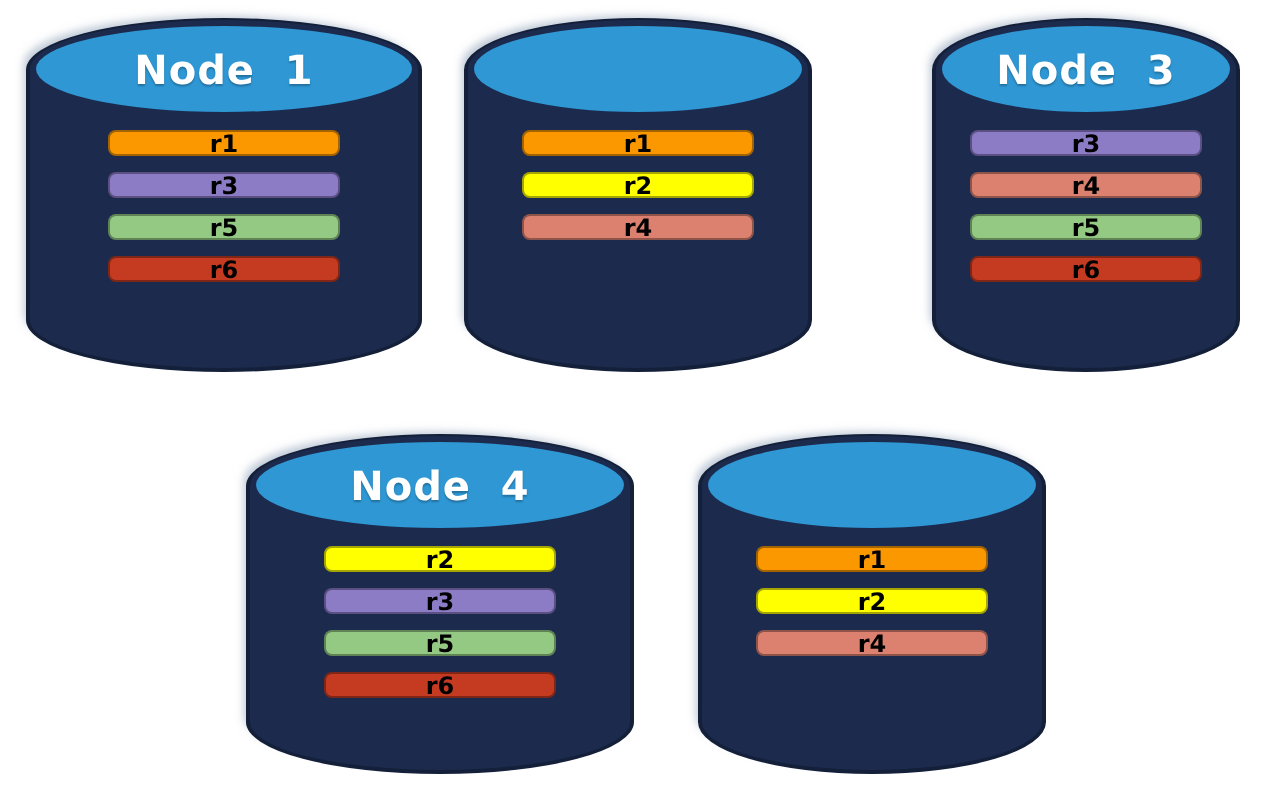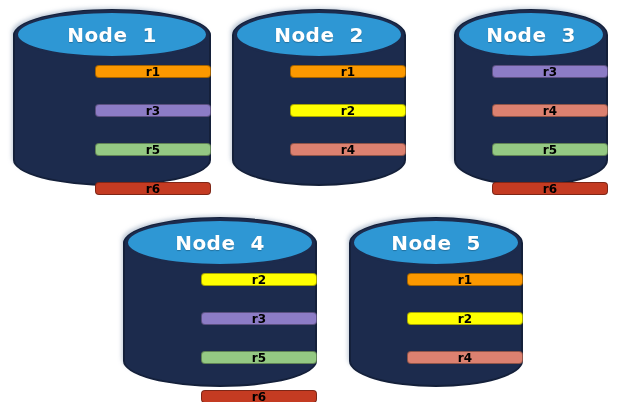--- a/index.html
+++ b/index.html
@@ -29,34 +29,34 @@
   .cyl-title {
     position: absolute; top: 6px; left: 0; right: 0; height: 40px;
     display: flex; align-items: center; justify-content: center;
     color: var(--title-text, #fff);
     font-size: 20px; font-weight: bold;
     white-space: pre; letter-spacing: 0.5px;
     text-shadow: 0 1px 1px rgba(0,0,0,0.25);
   }
   .bars {
     position: absolute; top: 56px; left: 0; right: 0;
-    display: flex; flex-direction: column; align-items: flex-end; gap: 26px;
+    display: flex; flex-direction: column; align-items: center; gap: 8px;
   }
   .bar {
     width: 116px; height: 13px;
     box-sizing: border-box;
     border: 1px solid rgba(0,0,0,0.35);
     border-radius: 4px;
     display: flex; align-items: center; justify-content: center;
     font-size: 12px; font-weight: bold; line-height: 1;
     color: var(--bar-text, #000);
   }
   #node1 { left: 13px;  top: 9px;   width: 198px; height: 177px; }
   #node2 { left: 232px; top: 9px;   width: 174px; height: 177px; }
-  #node3 { left: 454px; top: 9px;   width: 154px; height: 177px; }
+  #node3 { left: 466px; top: 9px;   width: 154px; height: 177px; }
   #node4 { left: 123px; top: 217px; width: 194px; height: 170px; }
   #node5 { left: 349px; top: 217px; width: 174px; height: 170px; }
 </style>
 </head>
 <body style="--cylinder-body: #1C2B4D; --cylinder-outline: #14203A; --cylinder-top: #2E97D4; --title-text: #FFFFFF; --bar-text: #000000;">
 
 <div id="node1" class="cylinder">
   <div class="cyl-body"></div>
   <div class="cyl-top"></div>
   <div class="cyl-title">Node  1</div>
@@ -64,21 +64,20 @@
     <div class="bar" style="background: rgb(251, 152, 0);">r1</div>
     <div class="bar" style="background: rgb(140, 124, 198);">r3</div>
     <div class="bar" style="background: rgb(148, 201, 131);">r5</div>
     <div class="bar" style="background: rgb(196, 59, 34);">r6</div>
   </div>
 </div>
 
 <div id="node2" class="cylinder">
   <div class="cyl-body"></div>
   <div class="cyl-top"></div>
-  <div class="cyl-title">Node  2</div>
   <div class="bars">
     <div class="bar" style="background: rgb(251, 152, 0);">r1</div>
     <div class="bar" style="background: rgb(255, 255, 0);">r2</div>
     <div class="bar" style="background: rgb(220, 129, 112);">r4</div>
   </div>
 </div>
 
 <div id="node3" class="cylinder">
   <div class="cyl-body"></div>
   <div class="cyl-top"></div>
@@ -99,19 +98,18 @@
     <div class="bar" style="background: rgb(255, 255, 0);">r2</div>
     <div class="bar" style="background: rgb(140, 124, 198);">r3</div>
     <div class="bar" style="background: rgb(148, 201, 131);">r5</div>
     <div class="bar" style="background: rgb(196, 59, 34);">r6</div>
   </div>
 </div>
 
 <div id="node5" class="cylinder">
   <div class="cyl-body"></div>
   <div class="cyl-top"></div>
-  <div class="cyl-title">Node  5</div>
   <div class="bars">
     <div class="bar" style="background: rgb(251, 152, 0);">r1</div>
     <div class="bar" style="background: rgb(255, 255, 0);">r2</div>
     <div class="bar" style="background: rgb(220, 129, 112);">r4</div>
   </div>
 </div>
 
 </body></html>

